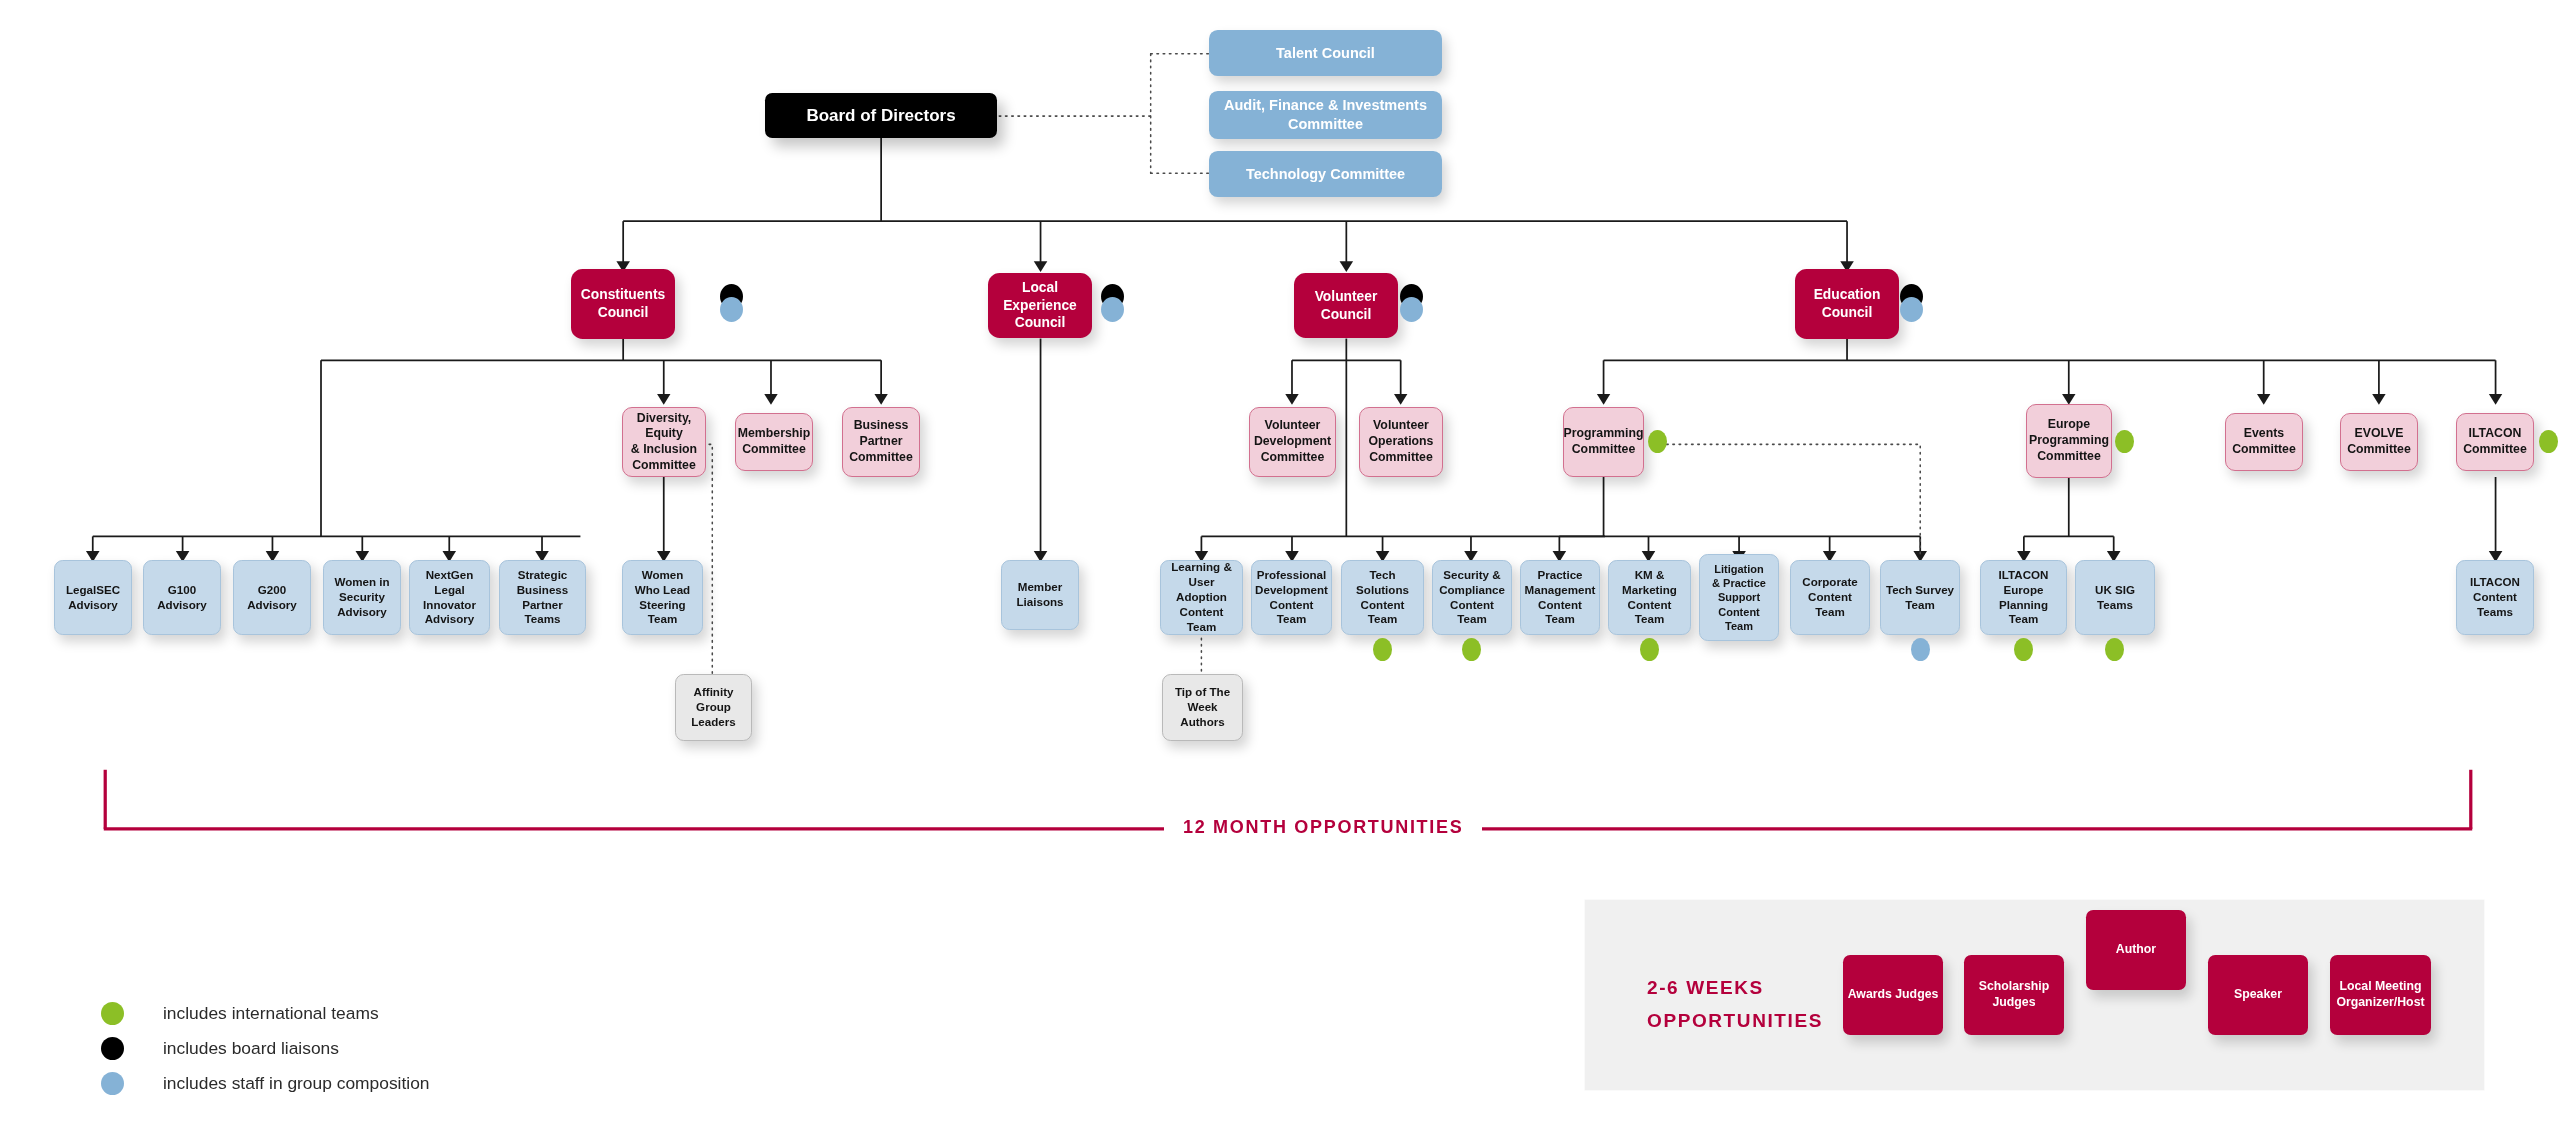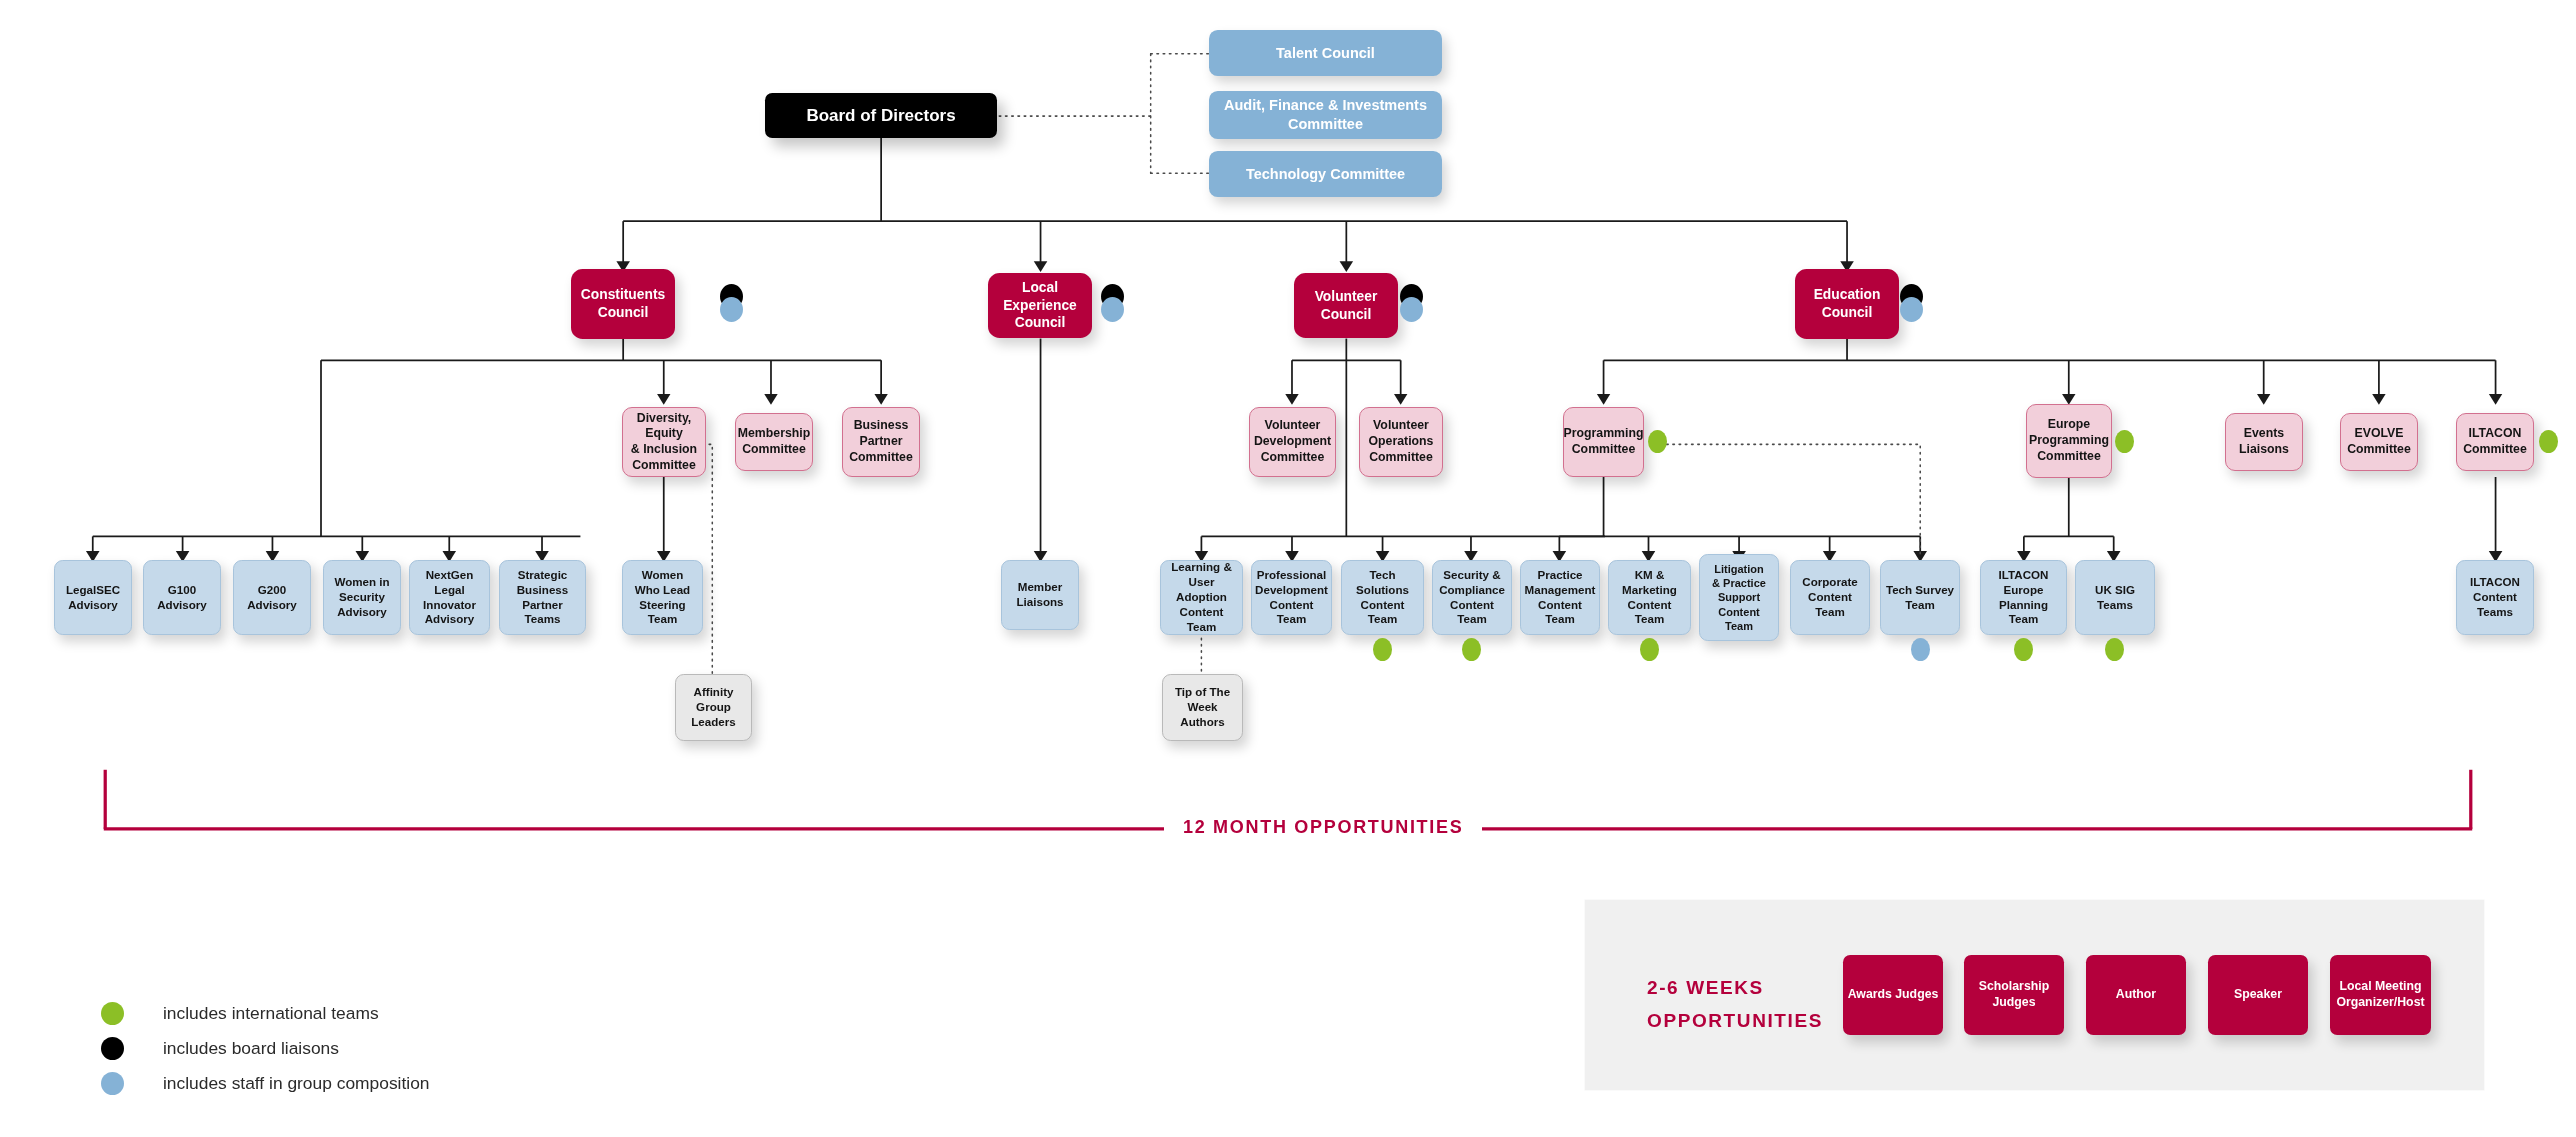--- a/index.html
+++ b/index.html
@@ -237,21 +237,21 @@
   <div class="node n-pink" style="left:1563px;top:407px;width:81px;height:70px;">Programming
 Committee</div>
   <div class="dot dot-green" style="left:1648px;top:430px;width:19px;height:23px;"></div>
 
   <div class="node n-pink" style="left:2026px;top:404px;width:86px;height:74px;">Europe
 Programming
 Committee</div>
   <div class="dot dot-green" style="left:2115px;top:430px;width:19px;height:23px;"></div>
 
   <div class="node n-pink" style="left:2225px;top:413px;width:78px;height:58px;">Events
-Liaisons</div>
+Committee</div>
 
   <div class="node n-pink" style="left:2340px;top:413px;width:78px;height:58px;">EVOLVE
 Committee</div>
 
   <div class="node n-pink" style="left:2456px;top:413px;width:78px;height:58px;">ILTACON
 Committee</div>
   <div class="dot dot-green" style="left:2539px;top:430px;width:19px;height:23px;"></div>
 
   <div class="node n-blue" style="left:54px;top:560px;width:78px;height:75px;">LegalSEC
 Advisory</div>
@@ -359,19 +359,19 @@
   </div>
 
   <div id="opp-panel" style="left:1585px;top:900px;width:899px;height:190px;"></div>
 
   <div id="opp-title" style="left:1647px;top:971px;">2-6 WEEKS
 OPPORTUNITIES</div>
 
   <div class="node n-opp" style="left:1843px;top:955px;width:100px;height:80px;">Awards Judges</div>
   <div class="node n-opp" style="left:1964px;top:955px;width:100px;height:80px;">Scholarship
 Judges</div>
-  <div class="node n-opp" style="left:2086px;top:955px;width:100px;height:80px;">Author</div>
+  <div class="node n-opp" style="left:2086px;top:910px;width:100px;height:80px;">Author</div>
   <div class="node n-opp" style="left:2208px;top:955px;width:100px;height:80px;">Speaker</div>
   <div class="node n-opp" style="left:2330px;top:955px;width:101px;height:80px;">Local Meeting
 Organizer/Host</div>
 
 </div>
 
 
 </body></html>

